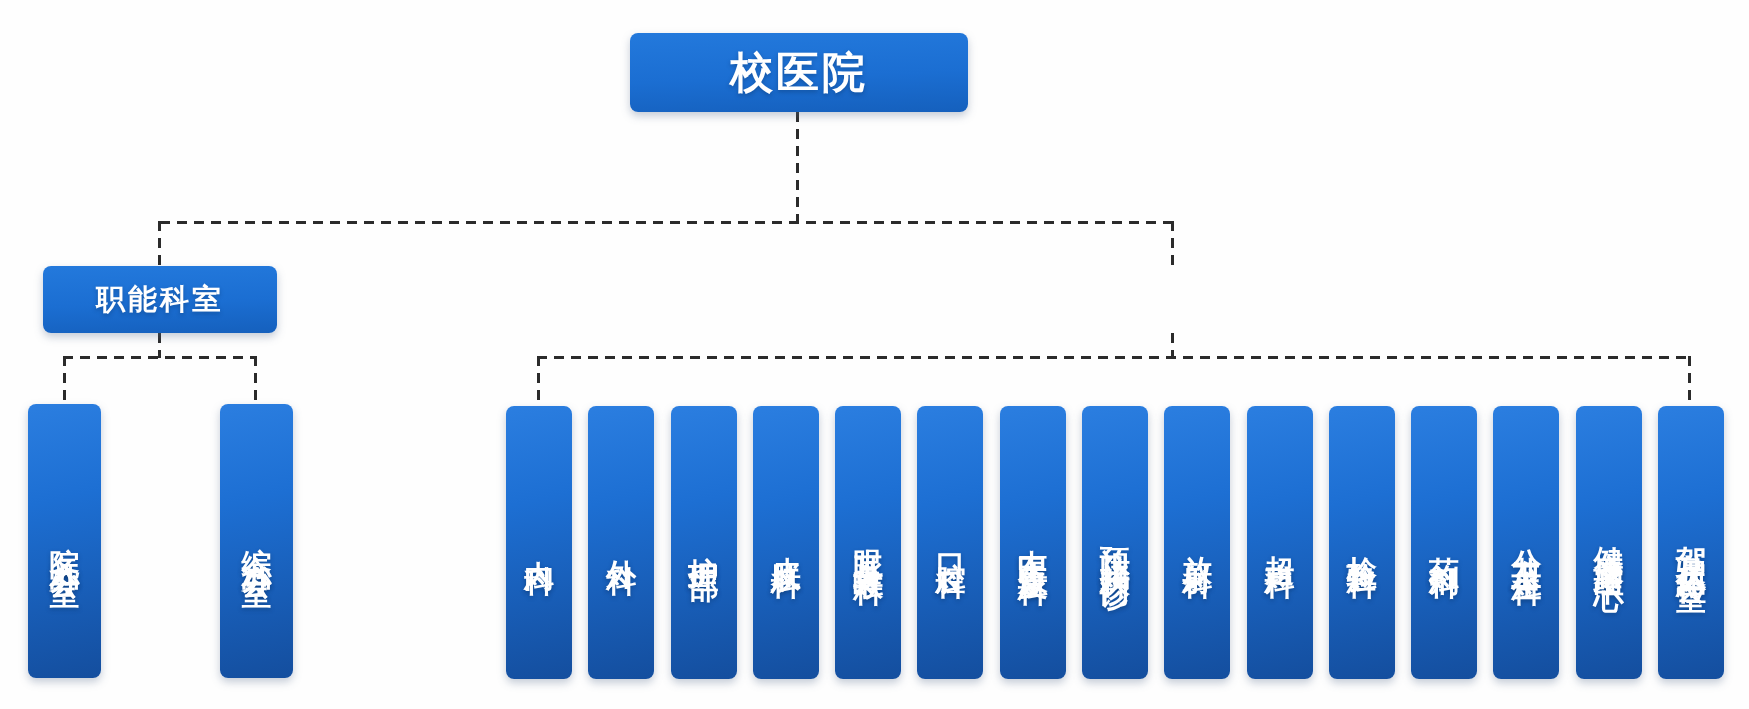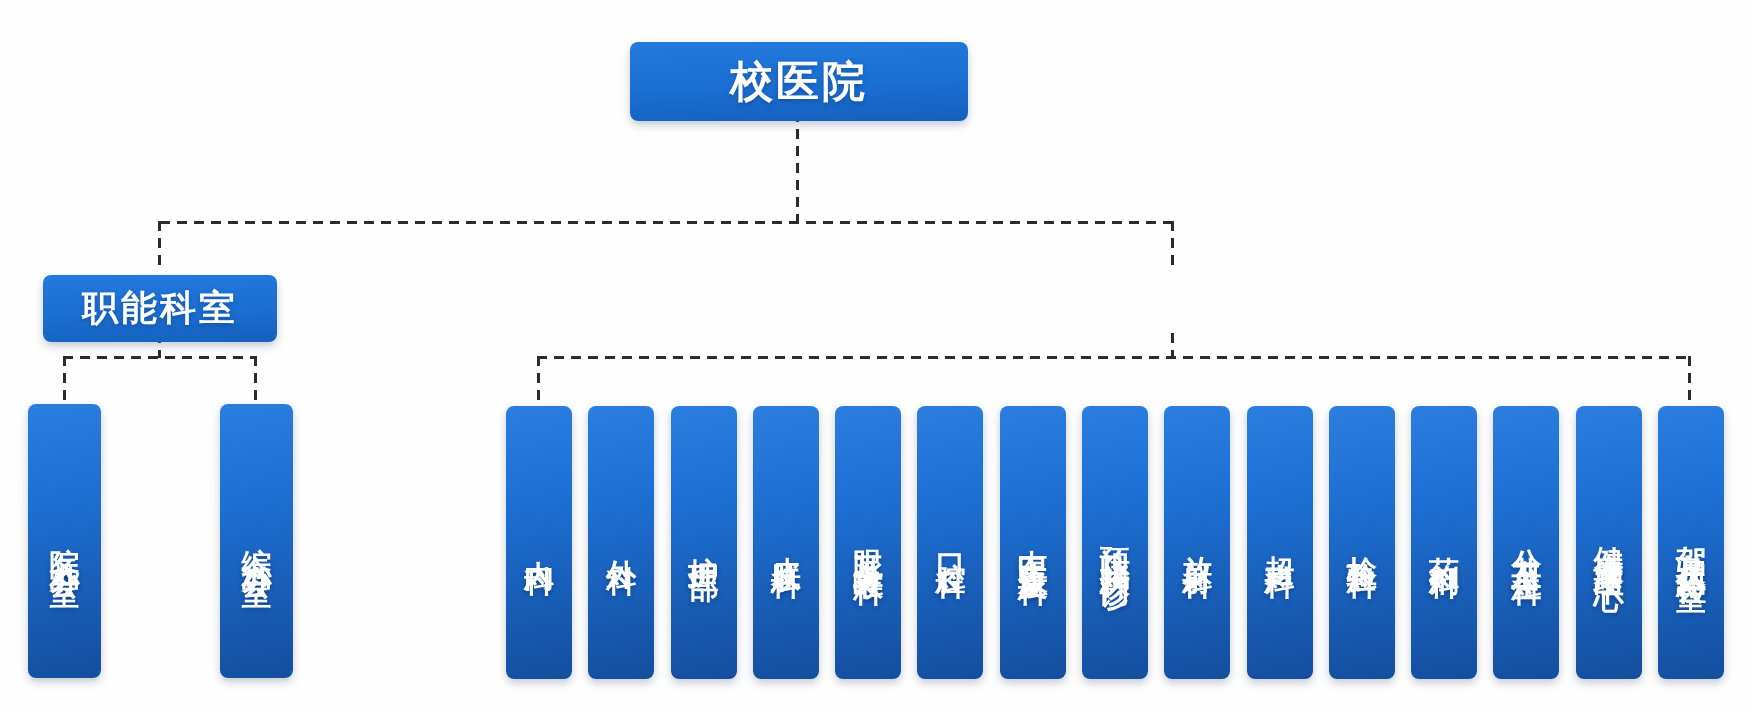--- a/index.html
+++ b/index.html
@@ -23,24 +23,23 @@
     align-items: center;
     justify-content: center;
     border-radius: 8px;
     background: linear-gradient(178deg, #2379dc 0%, #1b6ed2 55%, #1560bd 100%);
     box-shadow: 0 4px 9px rgba(90, 110, 140, 0.35);
     color: #ffffff;
     font-weight: bold;
     letter-spacing: 3px;
     text-shadow: 0 2px 4px rgba(10, 40, 80, 0.35);
     white-space: nowrap;
-    margin-top: 9px;
   }
   .root-box   { left: 630px;  top: 33px;  width: 338px; height: 79px; font-size: 43px; }
-  .branch-box { font-size: 36px; }
+  .branch-box { font-size: 29px; }
   .functional-box { left: 43px;   top: 266px; width: 234px; height: 67px; }
   .business-box   { left: 1062px; top: 268px; width: 200px; height: 65px; }
 
   .vbox {
     display: flex;
     align-items: center;
     justify-content: center;
     border-radius: 8px;
     background: linear-gradient(168deg, #2b7ee0 0%, #1d6fd3 35%, #144e9e 100%);
     box-shadow: 0 4px 9px rgba(90, 110, 140, 0.35);

